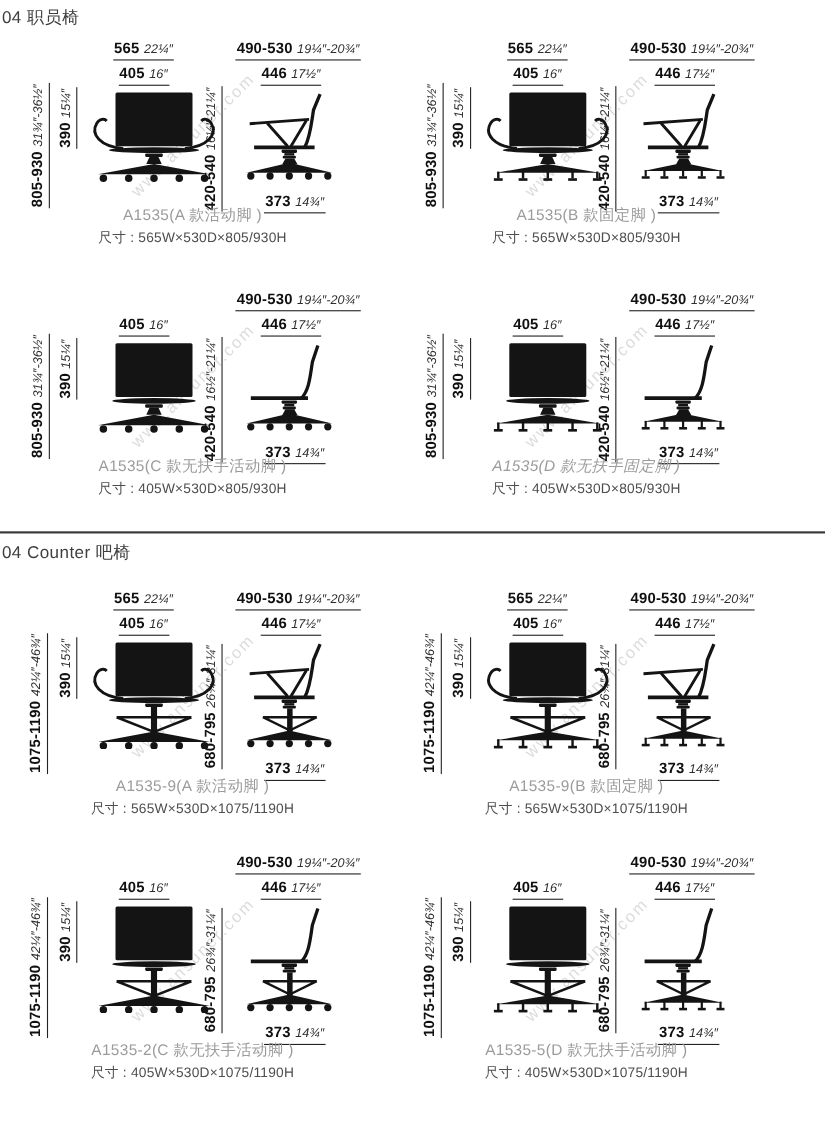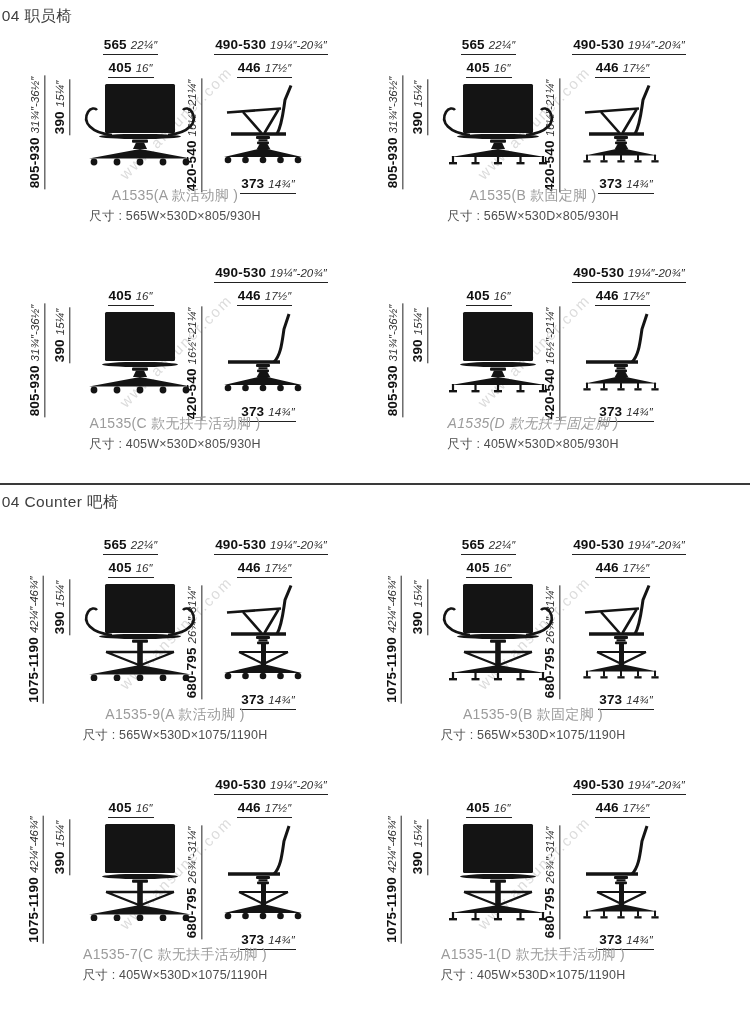--- a/index.html
+++ b/index.html
@@ -404,21 +404,21 @@
             <rect x="42" y="58.6" width="12" height="2.6" rx="1" fill="#141414"></rect>
             <rect x="46" y="61" width="5" height="21" fill="#141414"></rect>
             <path d="M24,69 L73,69 M24,69 L50.5,82 M73,69 L46.5,82" fill="none" stroke="#141414" stroke-width="2.2"></path>
             <path d="M48,81 L9,90 L87,90 Z" fill="#141414"></path>
             <circle cx="13" cy="93" r="3.3" fill="#141414"></circle>
             <circle cx="30.5" cy="93" r="3.3" fill="#141414"></circle>
             <circle cx="48" cy="93" r="3.3" fill="#141414"></circle>
             <circle cx="65.5" cy="93" r="3.3" fill="#141414"></circle>
             <circle cx="83" cy="93" r="3.3" fill="#141414"></circle>
           </svg></div>
-        <div class="caption" style="top: 176px;">A1535-7(C 款无扶手活动脚 )</div>
+        <div class="caption" style="top: 176px;">A1535-2(C 款无扶手活动脚 )</div>
         <div class="sizecap" style="top: 197px;">尺寸 : 405W×530D×1075/1190H</div>
       </div>
       <div class="card" style="left: 388px; top: 770px;">
         <div class="wm" style="left: 92px; top: 148px;">www.ansuner.com</div>
         <div class="hdim" style="left: 38px; top: 28px; width: 125px;"><span class="dim"><b>405</b><i>16″</i></span></div>
         <div class="hdim" style="left: 172px; top: 5px; width: 138px;"><span class="dim"><b>490-530</b><i>19¼″-20¾″</i></span></div>
         <div class="hdim" style="left: 172px; top: 28px; width: 125px;"><span class="dim"><b>446</b><i>17½″</i></span></div>
         <div class="vwrap" style="left: -7px; top: 38px; height: 142px;">
           <span class="dim"><b>1075-1190</b><i>42¼″-46¾″</i></span>
         </div>
@@ -460,21 +460,21 @@
             <rect x="10.4" y="93.2" width="7.2" height="2.3" fill="#141414"></rect>
             <rect x="30" y="87.6" width="2" height="5.8" fill="#141414"></rect>
             <rect x="27.4" y="93.2" width="7.2" height="2.3" fill="#141414"></rect>
             <rect x="47" y="87.6" width="2" height="5.8" fill="#141414"></rect>
             <rect x="44.4" y="93.2" width="7.2" height="2.3" fill="#141414"></rect>
             <rect x="64" y="87.6" width="2" height="5.8" fill="#141414"></rect>
             <rect x="61.4" y="93.2" width="7.2" height="2.3" fill="#141414"></rect>
             <rect x="81" y="87.6" width="2" height="5.8" fill="#141414"></rect>
             <rect x="78.4" y="93.2" width="7.2" height="2.3" fill="#141414"></rect>
           </svg></div>
-        <div class="caption" style="top: 176px;">A1535-1(D 款无扶手活动脚 )</div>
+        <div class="caption" style="top: 176px;">A1535-5(D 款无扶手活动脚 )</div>
         <div class="sizecap" style="top: 197px;">尺寸 : 405W×530D×1075/1190H</div>
       </div>
     </div>
 
   <div class="divider"></div>
 
   <div class="section-title" style="top:492px">.04 Counter 吧椅</div>
 </div>
 
 </body></html>

